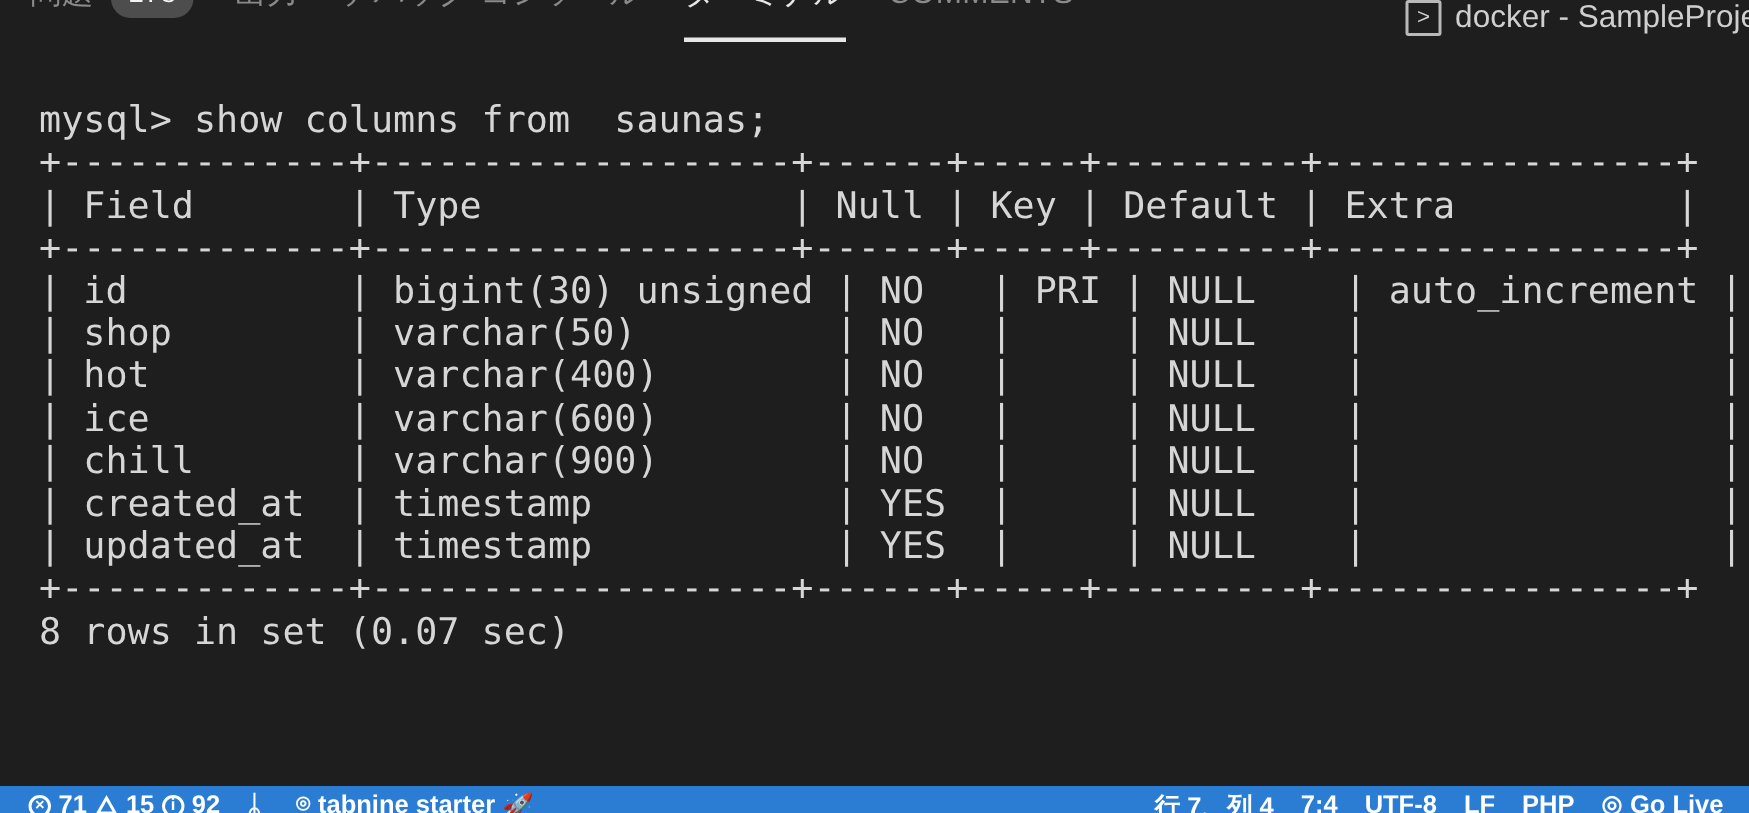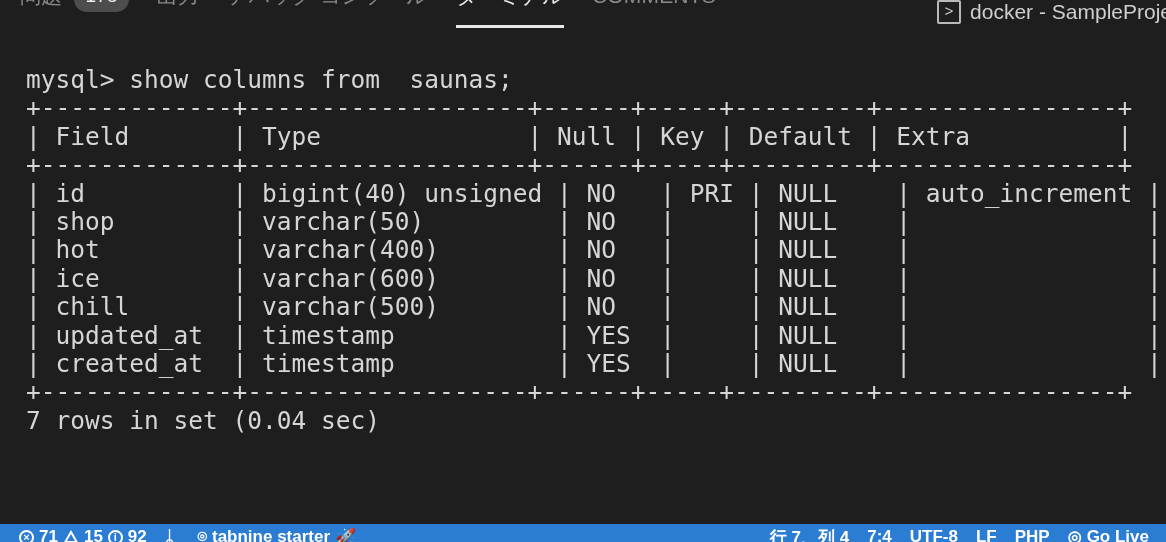--- a/index.html
+++ b/index.html
@@ -221,29 +221,29 @@
       </span>
       <span>docker - SampleProje</span>
     </div>
   </div>
 
   <div class="terminal">
     <div class="term-text">mysql&gt; show columns from  saunas;</div>
     <div class="term-text">+-------------+-------------------+------+-----+---------+----------------+</div>
     <div class="term-text">| Field       | Type              | Null | Key | Default | Extra          |</div>
     <div class="term-text">+-------------+-------------------+------+-----+---------+----------------+</div>
-    <div class="term-text">| id          | bigint(40) unsigned | NO   | PRI | NULL    | auto_increment |</div>
+    <div class="term-text">| id          | bigint(30) unsigned | NO   | PRI | NULL    | auto_increment |</div>
     <div class="term-text">| shop        | varchar(50)         | NO   |     | NULL    |                |</div>
     <div class="term-text">| hot         | varchar(400)        | NO   |     | NULL    |                |</div>
     <div class="term-text">| ice         | varchar(600)        | NO   |     | NULL    |                |</div>
-    <div class="term-text">| chill       | varchar(500)        | NO   |     | NULL    |                |</div>
+    <div class="term-text">| chill       | varchar(900)        | NO   |     | NULL    |                |</div>
+    <div class="term-text">| created_at  | timestamp           | YES  |     | NULL    |                |</div>
     <div class="term-text">| updated_at  | timestamp           | YES  |     | NULL    |                |</div>
-    <div class="term-text">| created_at  | timestamp           | YES  |     | NULL    |                |</div>
     <div class="term-text">+-------------+-------------------+------+-----+---------+----------------+</div>
-    <div class="term-text">7 rows in set (0.04 sec)</div>
+    <div class="term-text">8 rows in set (0.07 sec)</div>
     <div class="term-text">&nbsp;</div>
   </div>
 
   <div class="statusbar">
     <div class="sb-left">
 
       <div class="sb-item">
         <span class="circ">
             <span>×</span>
           </span>

